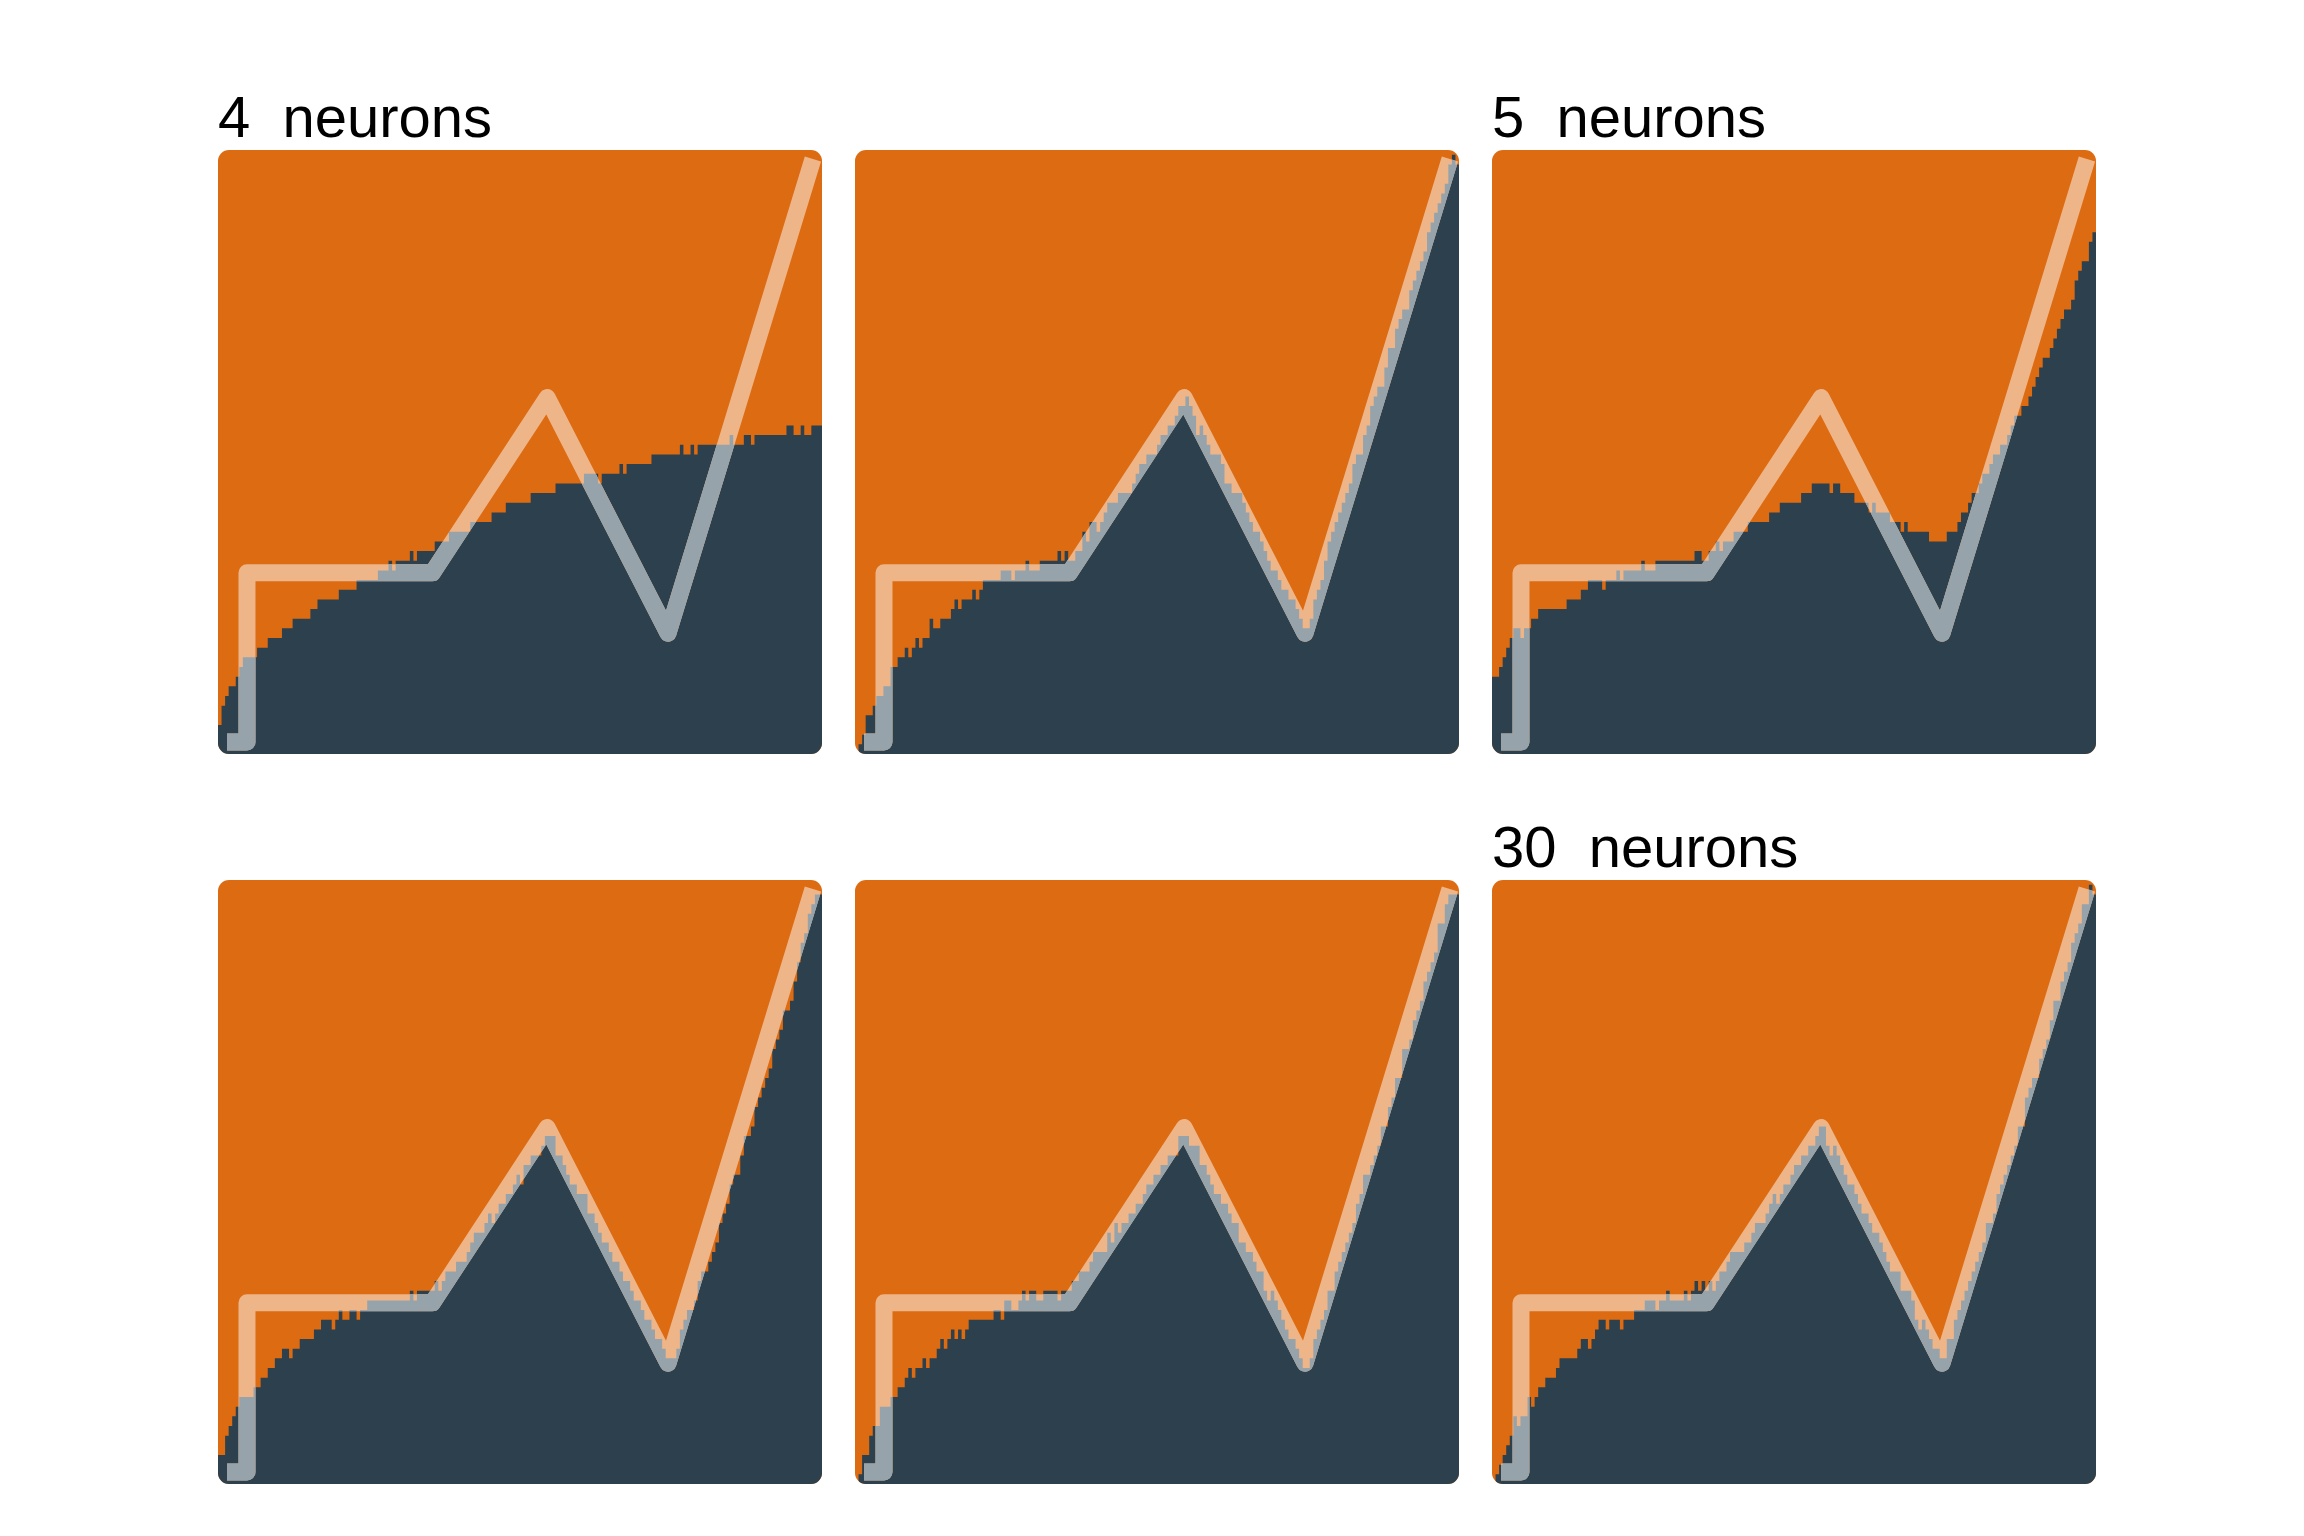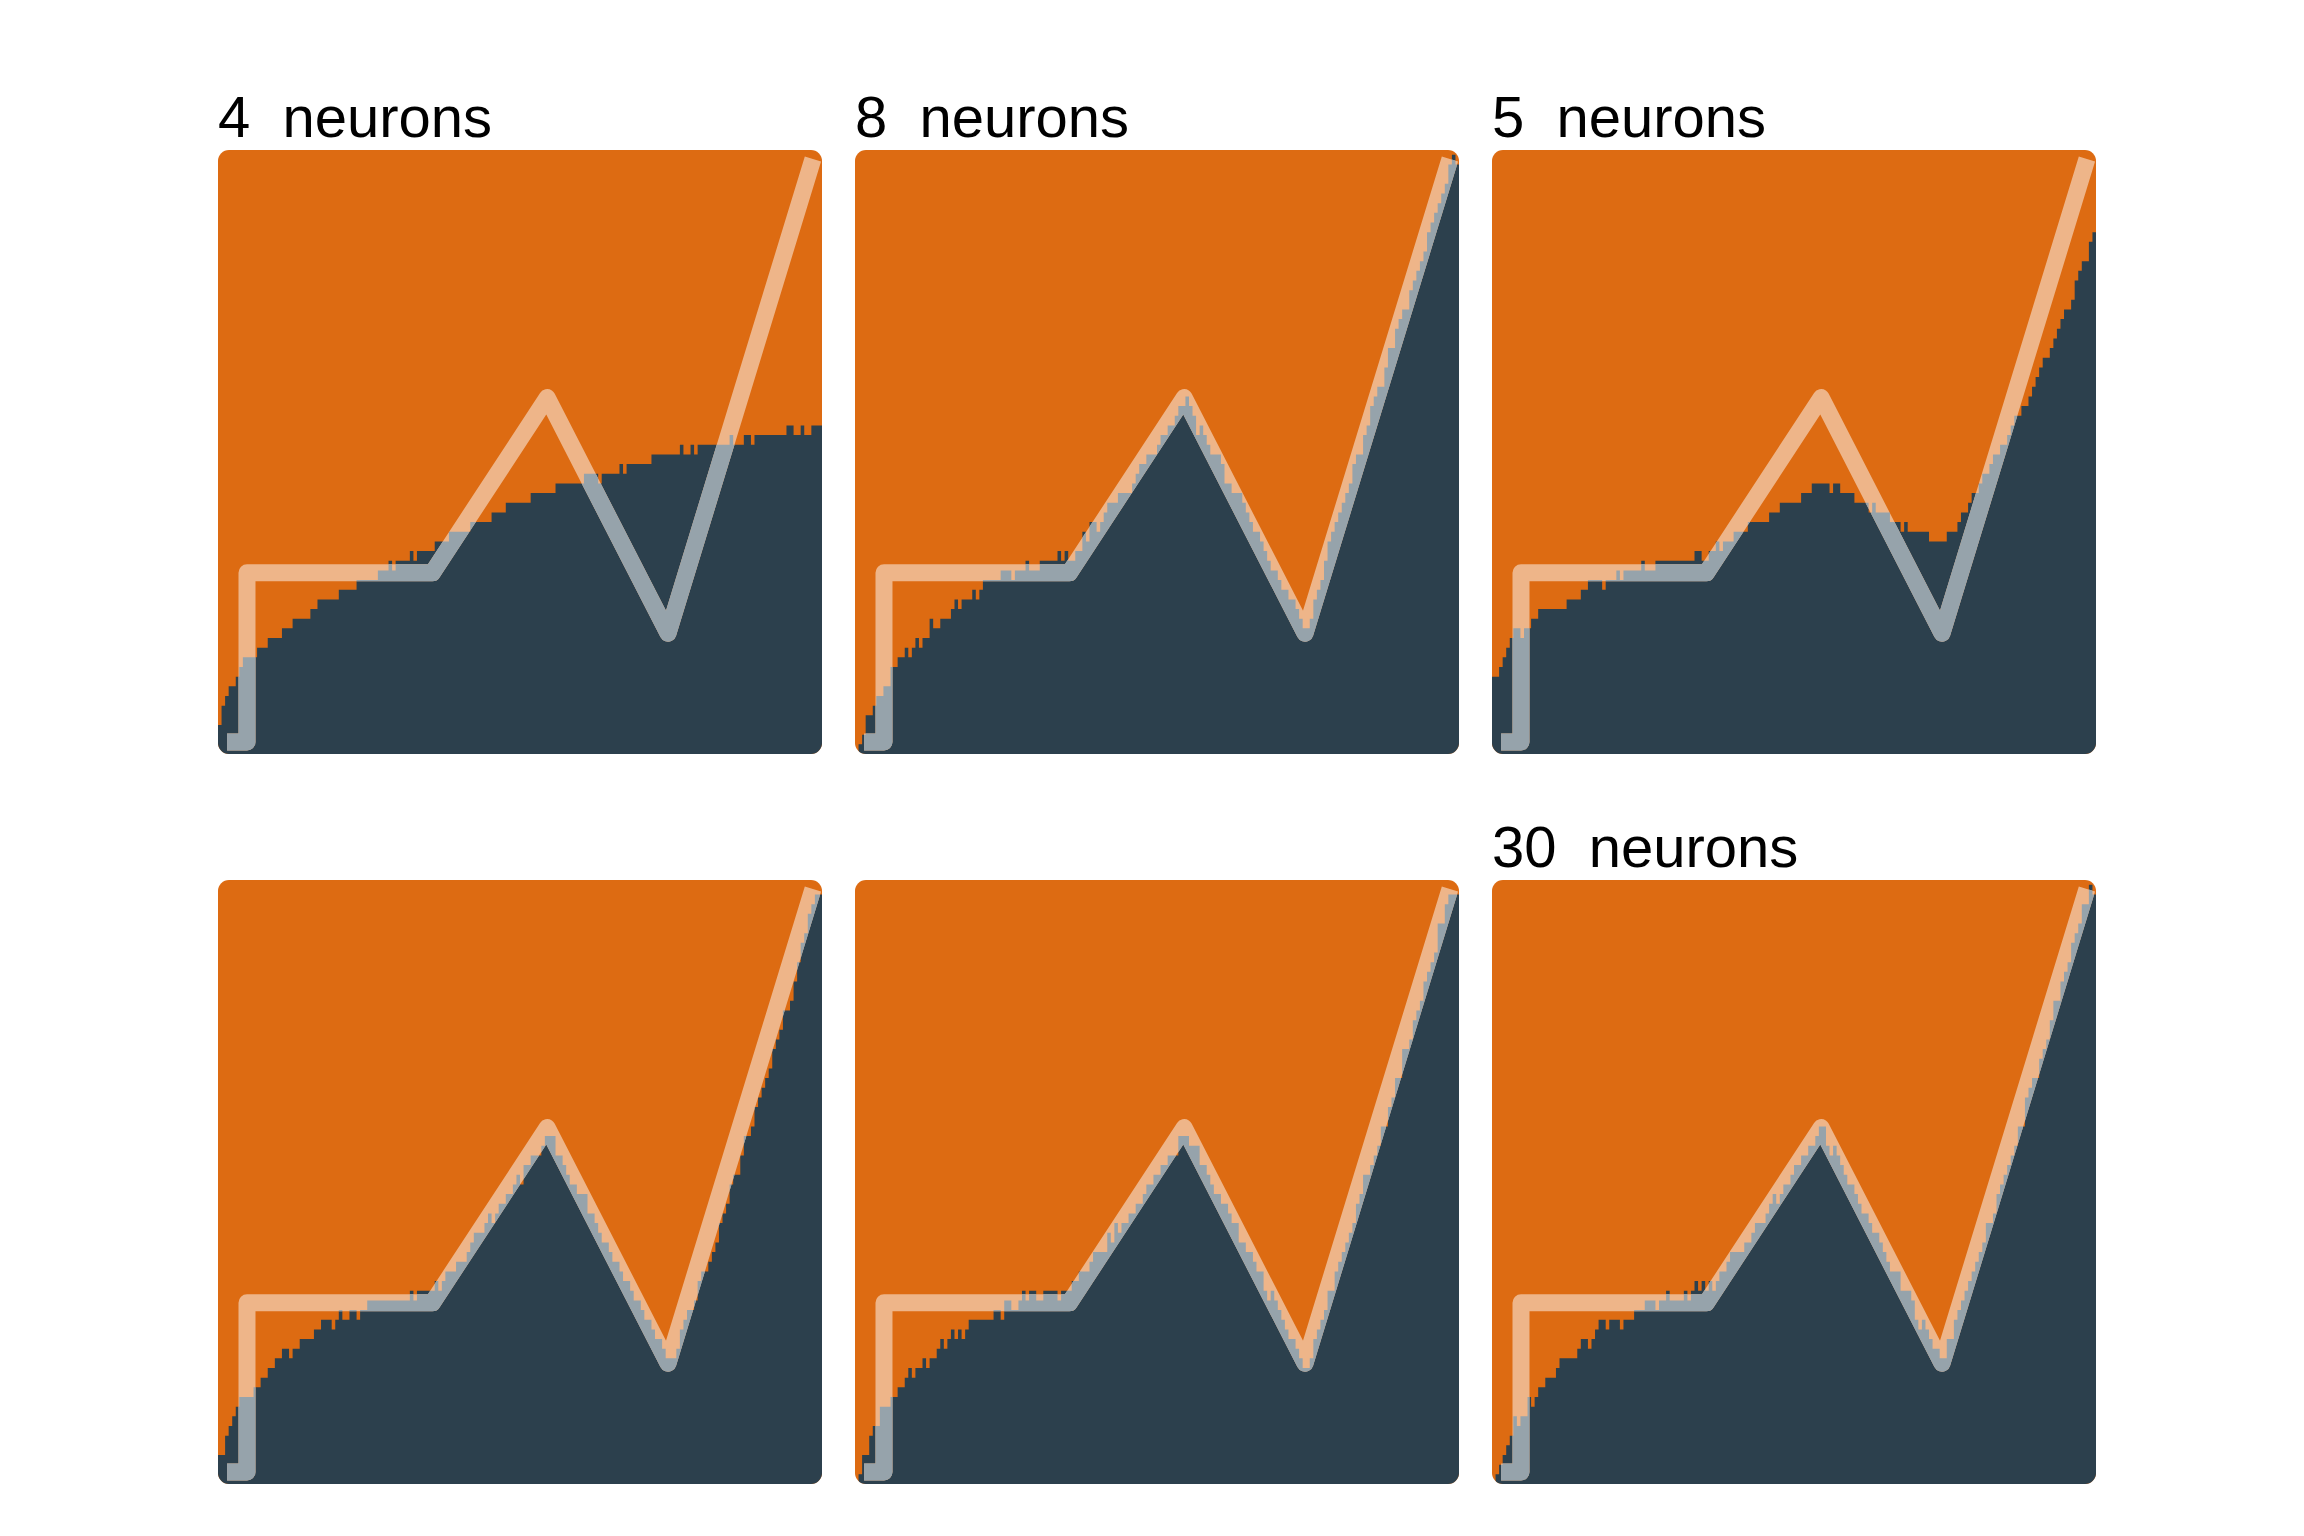--- a/index.html
+++ b/index.html
@@ -69,23 +69,20 @@
 </style>
 </head>
 <body>
 
 <div id="page">
   <div class="grid">
 
     <div class="panel t-r1c1">
       <div class="panel-title">4  neurons</div>
     </div>
-    <div class="panel t-r1c2">
-      <div class="panel-title">8  neurons</div>
-    </div>
     <div class="panel t-r1c3">
       <div class="panel-title">5  neurons</div>
     </div>
 
     <div class="panel-plot p-r1c1">
         <svg viewBox="0 0 604 604" width="604" height="604">
           <defs>
             <clipPath id="clip0">
               <rect x="0" y="0" width="604" height="604" rx="11" ry="11"></rect>
             </clipPath>

